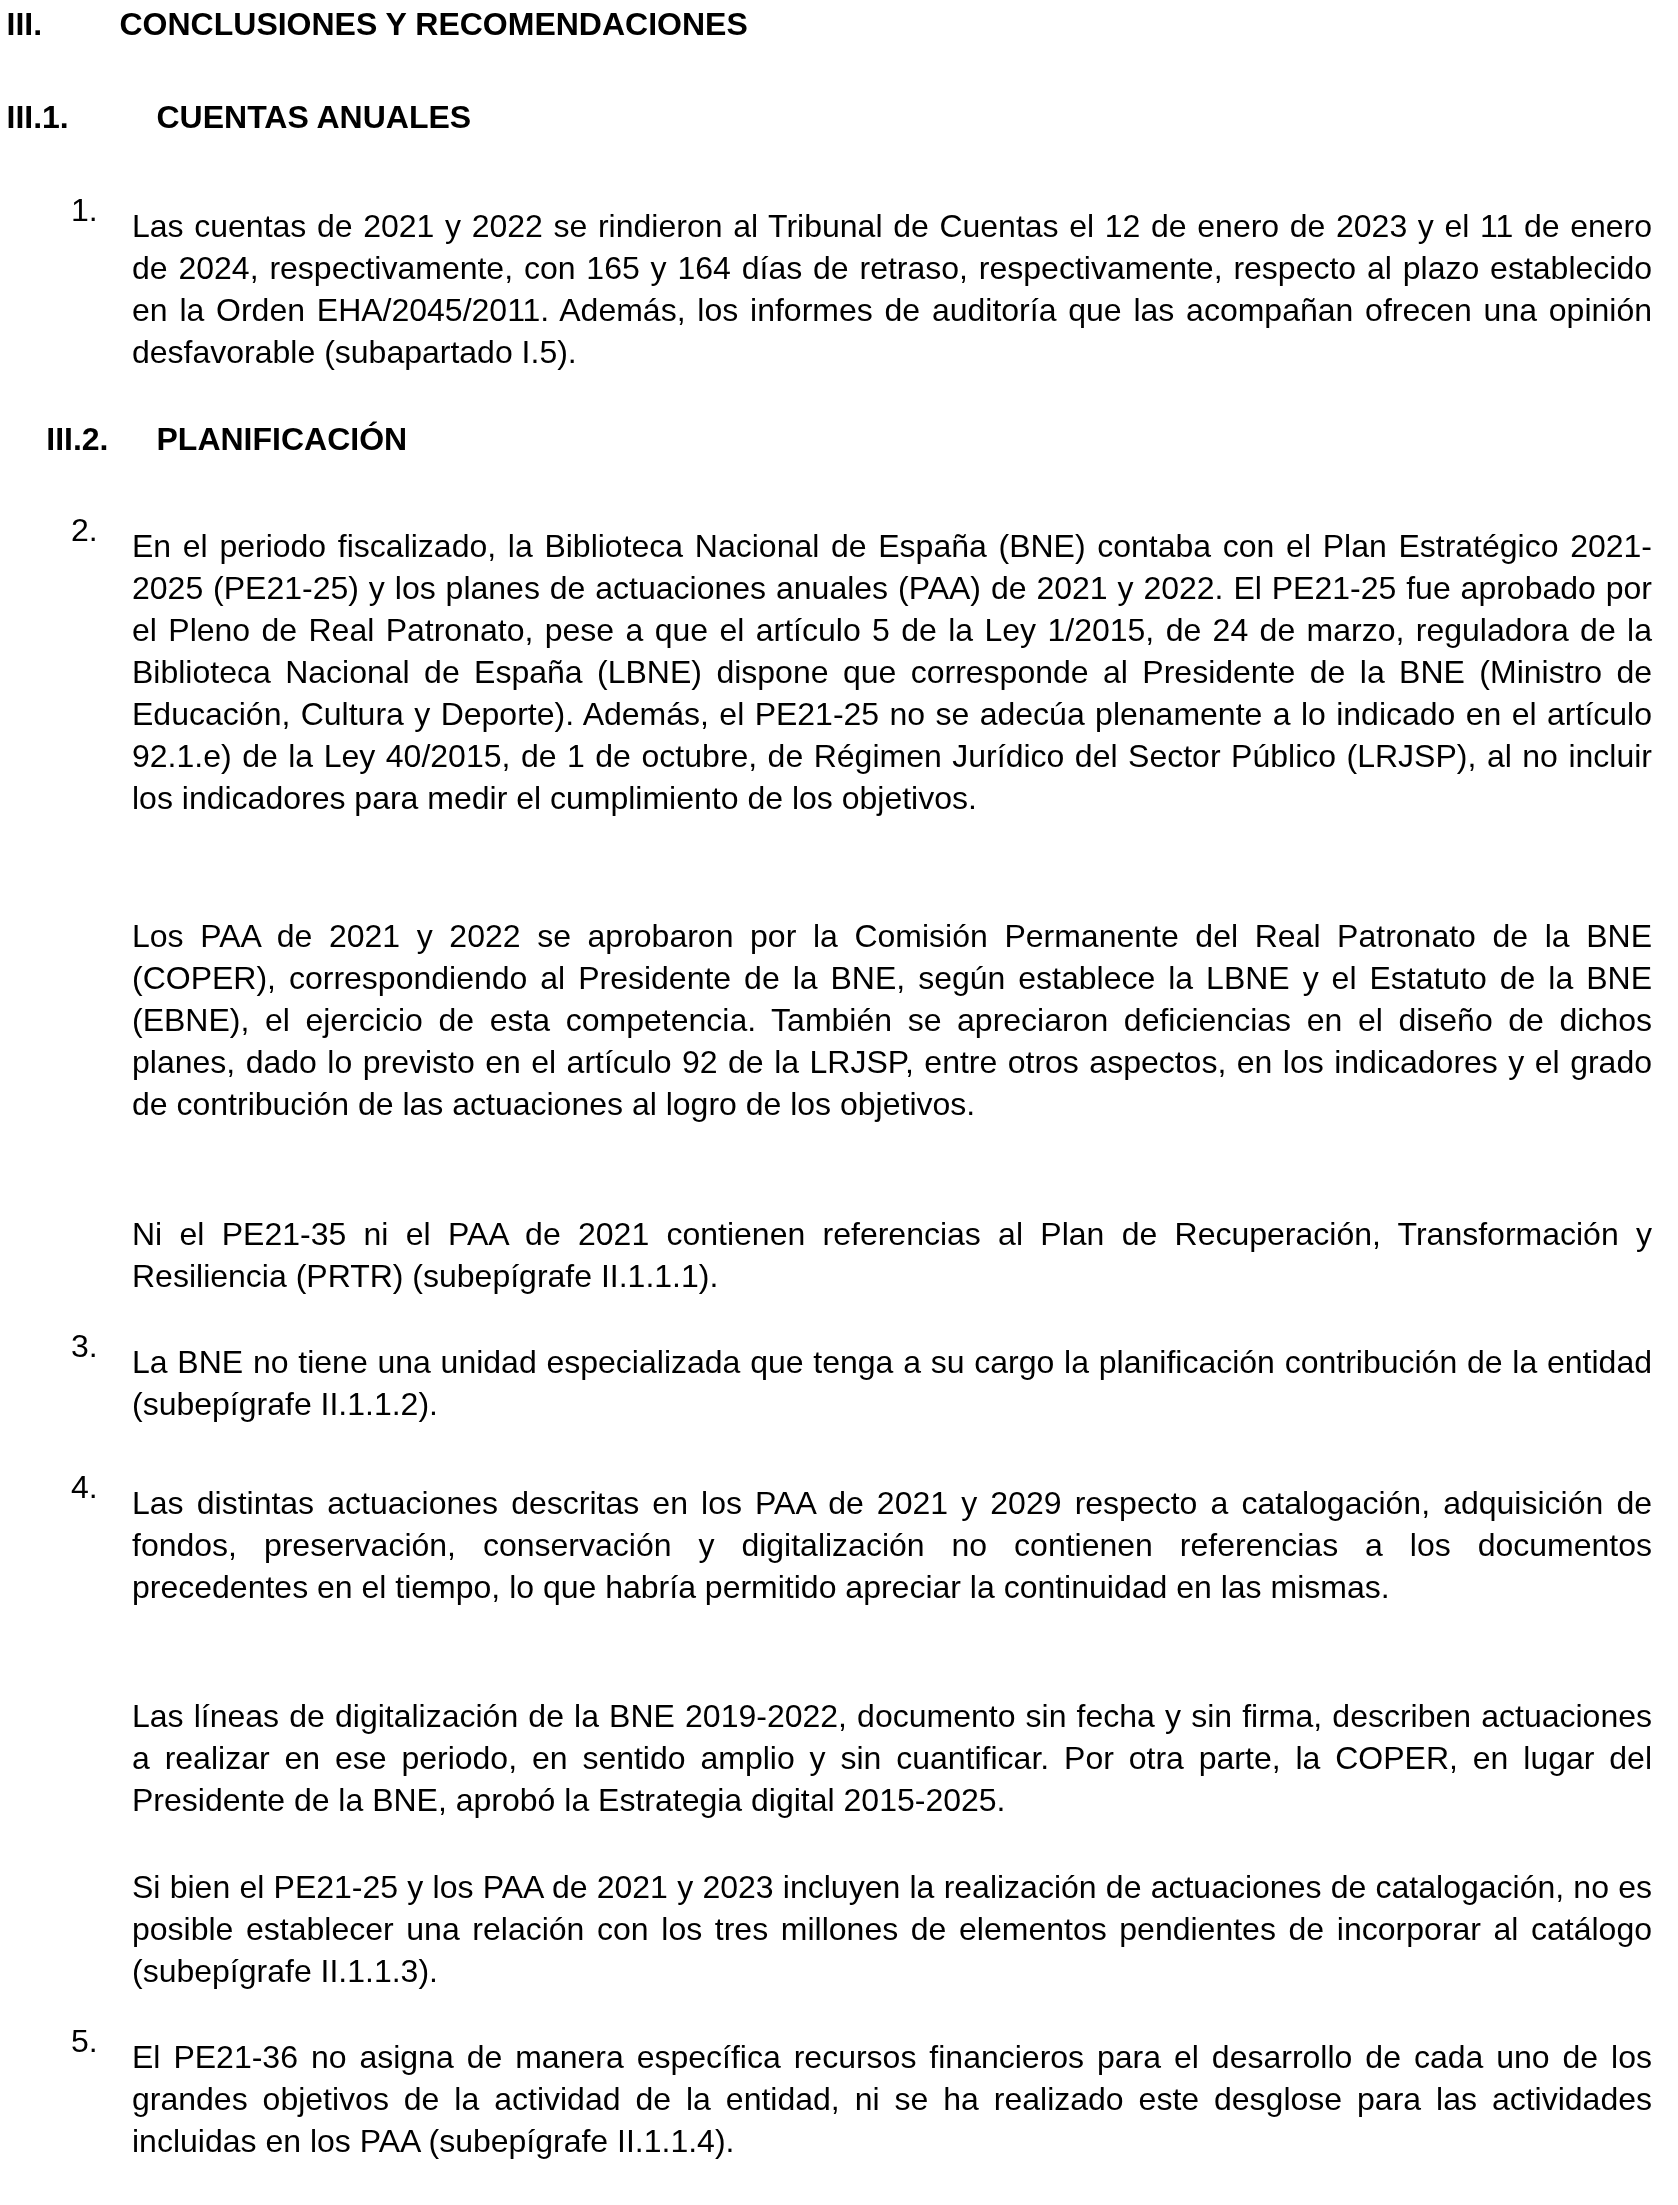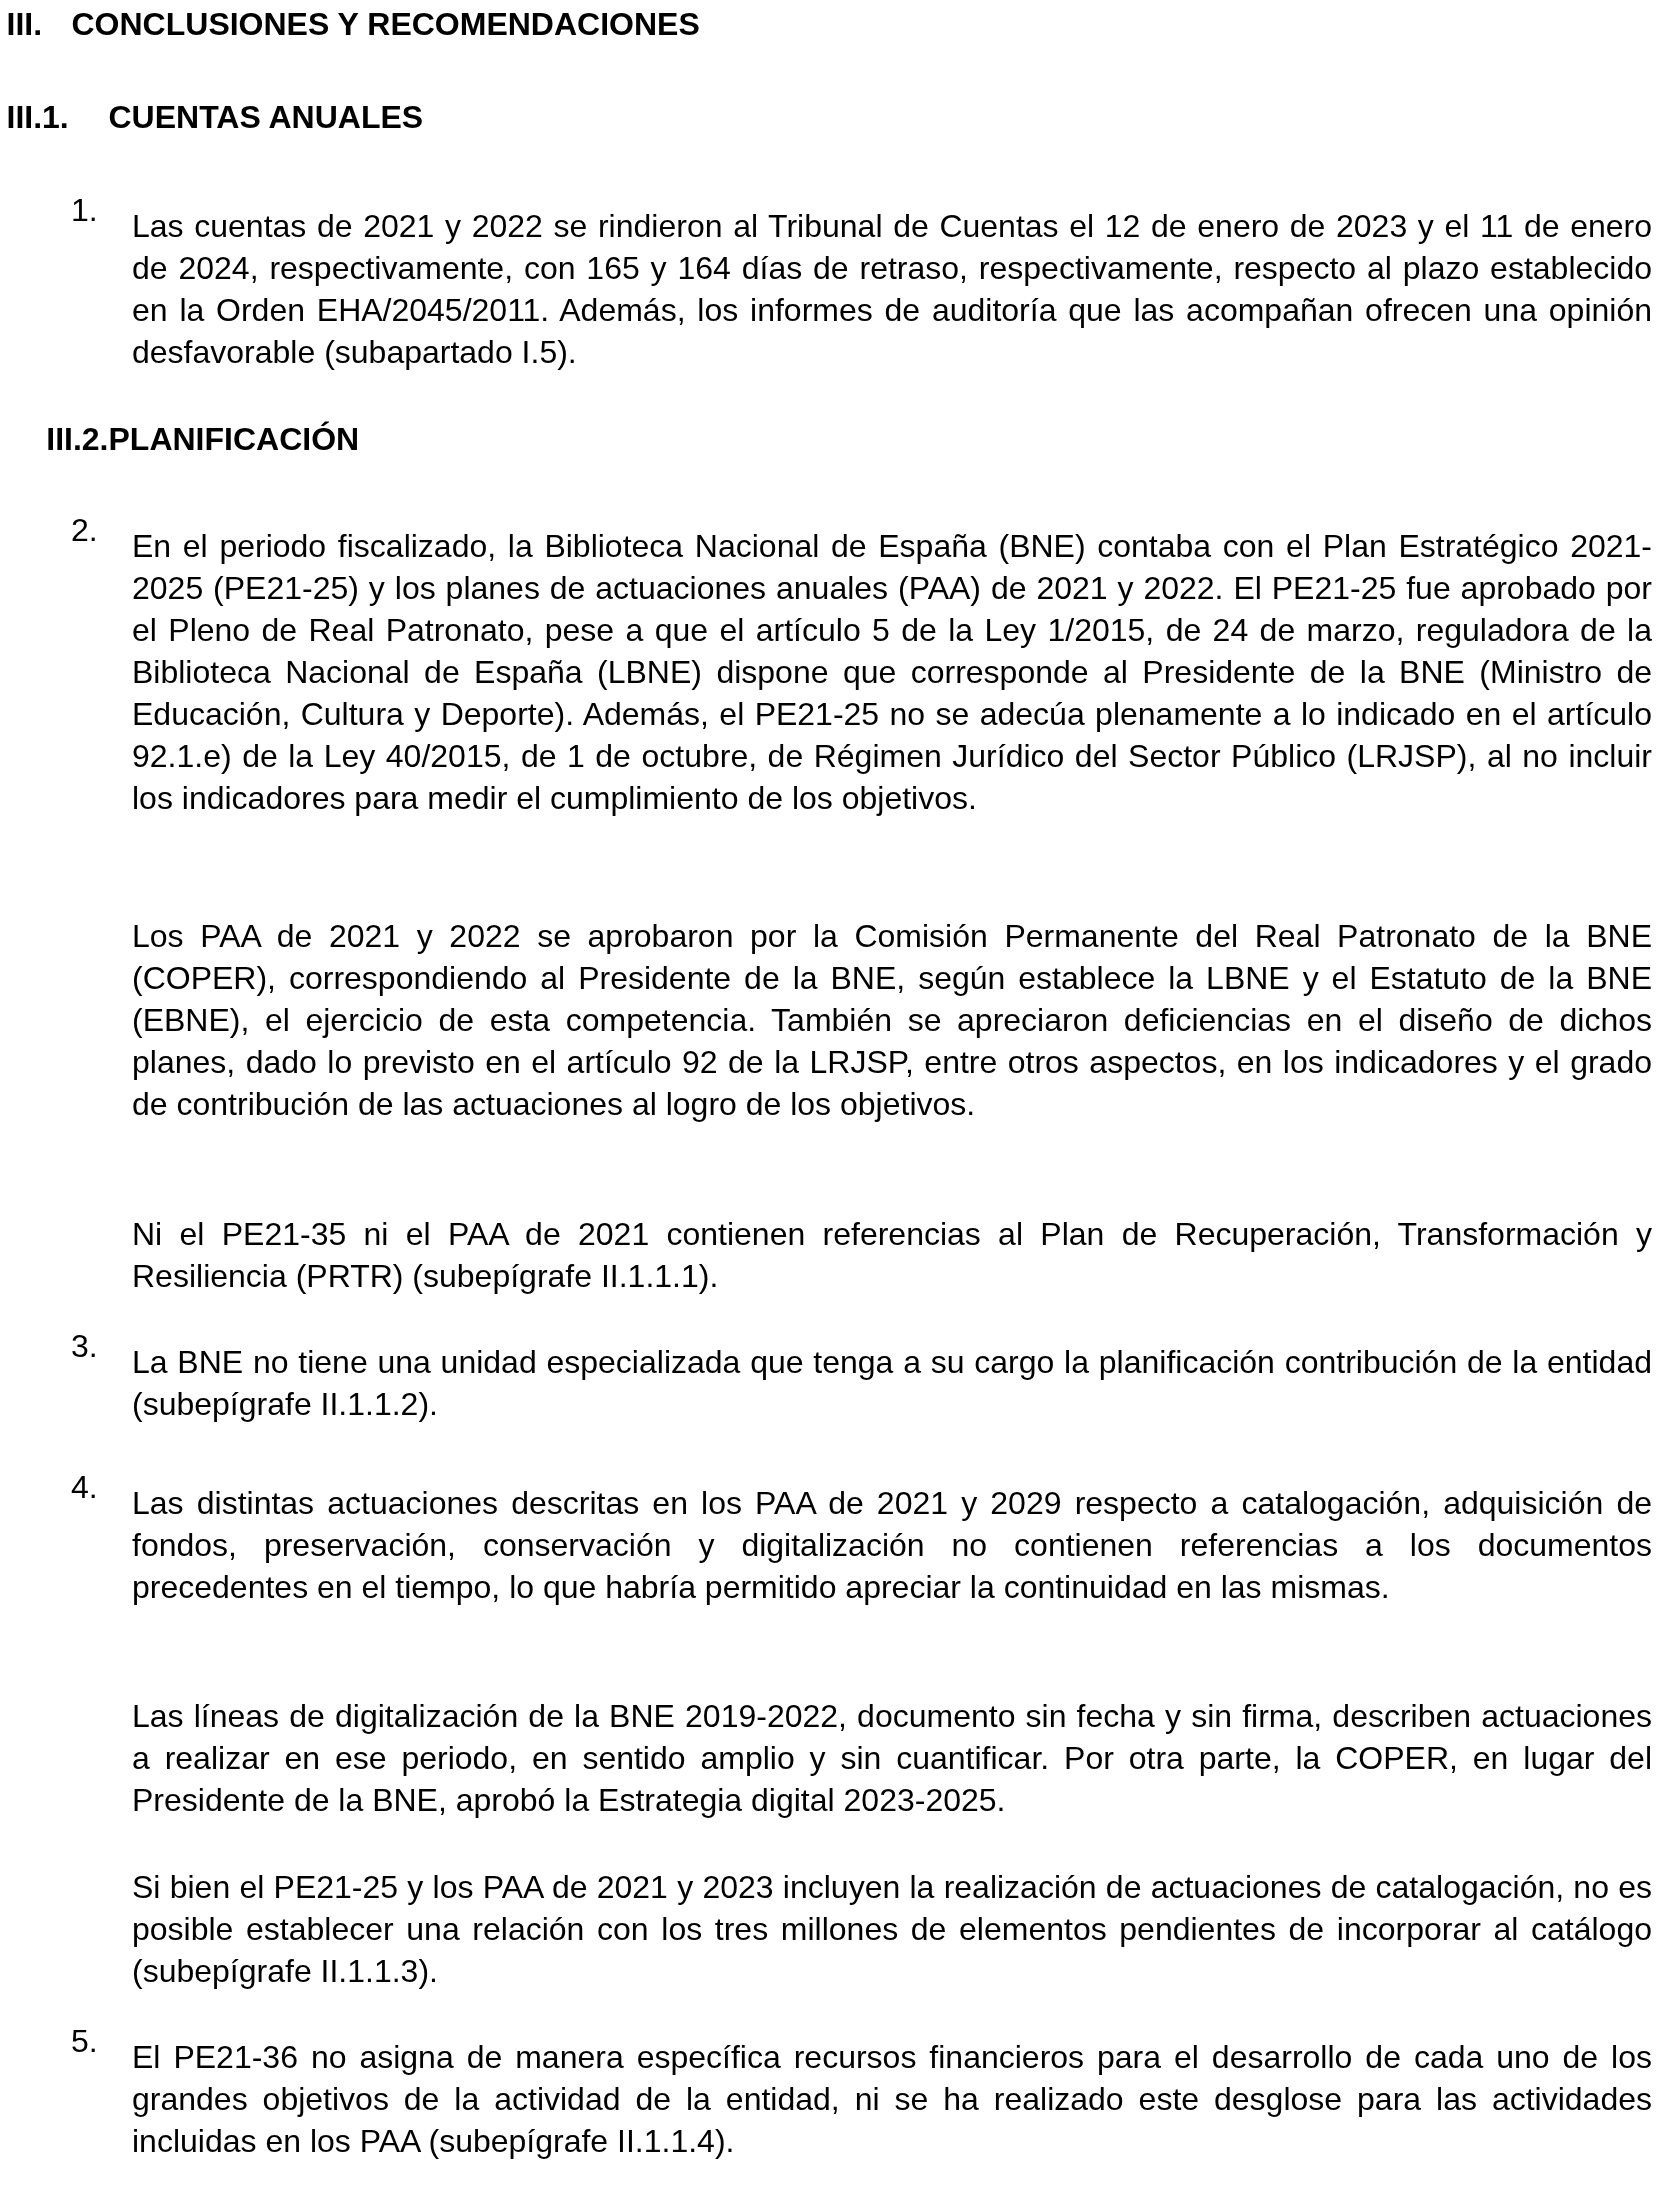--- a/index.html
+++ b/index.html
@@ -27,20 +27,21 @@
       font-weight: bold;
       font-size: 32px;
       line-height: 42px;
       white-space: nowrap;
     }
     .heading .hnum {
       display: inline-block;
     }
     .heading .htext {
       display: inline-block;
+      margin-left: 48px;
     }
     .h1 .hnum { width: 65px; }
     .h2 .hnum { width: 102px; }
     .item {
       position: absolute;
       left: 0;
       width: 1678px;
     }
     .item-num {
       position: absolute;
@@ -97,21 +98,21 @@
   <div class="item" style="top:1325px;">
     <span class="item-num">3.</span>
     <p class="para">La BNE no tiene una unidad especializada que tenga a su cargo la planificación contribución de la entidad (subepígrafe II.1.1.2).</p>
   </div>
 
   <div class="item" style="top:1466px;">
     <span class="item-num">4.</span>
     <p class="para">Las distintas actuaciones descritas en los PAA de 2021 y 2029 respecto a catalogación, adquisición de fondos, preservación, conservación y digitalización no contienen referencias a los documentos precedentes en el tiempo, lo que habría permitido apreciar la continuidad en las mismas.</p>
   </div>
   <div class="item" style="top:1679px;">
-    <p class="para">Las líneas de digitalización de la BNE 2019-2022, documento sin fecha y sin firma, describen actuaciones a realizar en ese periodo, en sentido amplio y sin cuantificar. Por otra parte, la COPER, en lugar del Presidente de la BNE, aprobó la Estrategia digital 2023-2025.</p>
+    <p class="para">Las líneas de digitalización de la BNE 2019-2022, documento sin fecha y sin firma, describen actuaciones a realizar en ese periodo, en sentido amplio y sin cuantificar. Por otra parte, la COPER, en lugar del Presidente de la BNE, aprobó la Estrategia digital 2015-2025.</p>
   </div>
   <div class="item" style="top:1850px;">
     <p class="para">Si bien el PE21-25 y los PAA de 2021 y 2023 incluyen la realización de actuaciones de catalogación, no es posible establecer una relación con los tres millones de elementos pendientes de incorporar al catálogo (subepígrafe II.1.1.3).</p>
   </div>
 
   <div class="item" style="top:2020px;">
     <span class="item-num">5.</span>
     <p class="para">El PE21-36 no asigna de manera específica recursos financieros para el desarrollo de cada uno de los grandes objetivos de la actividad de la entidad, ni se ha realizado este desglose para las actividades incluidas en los PAA (subepígrafe II.1.1.4).</p>
   </div>
 

